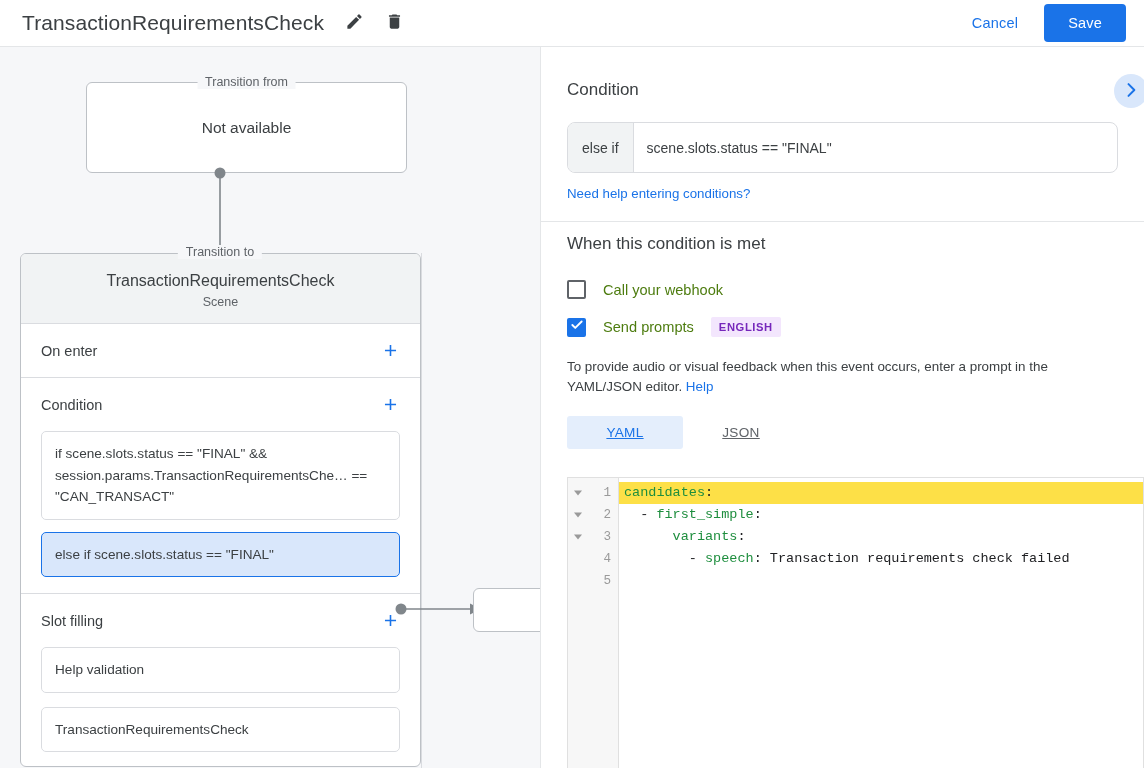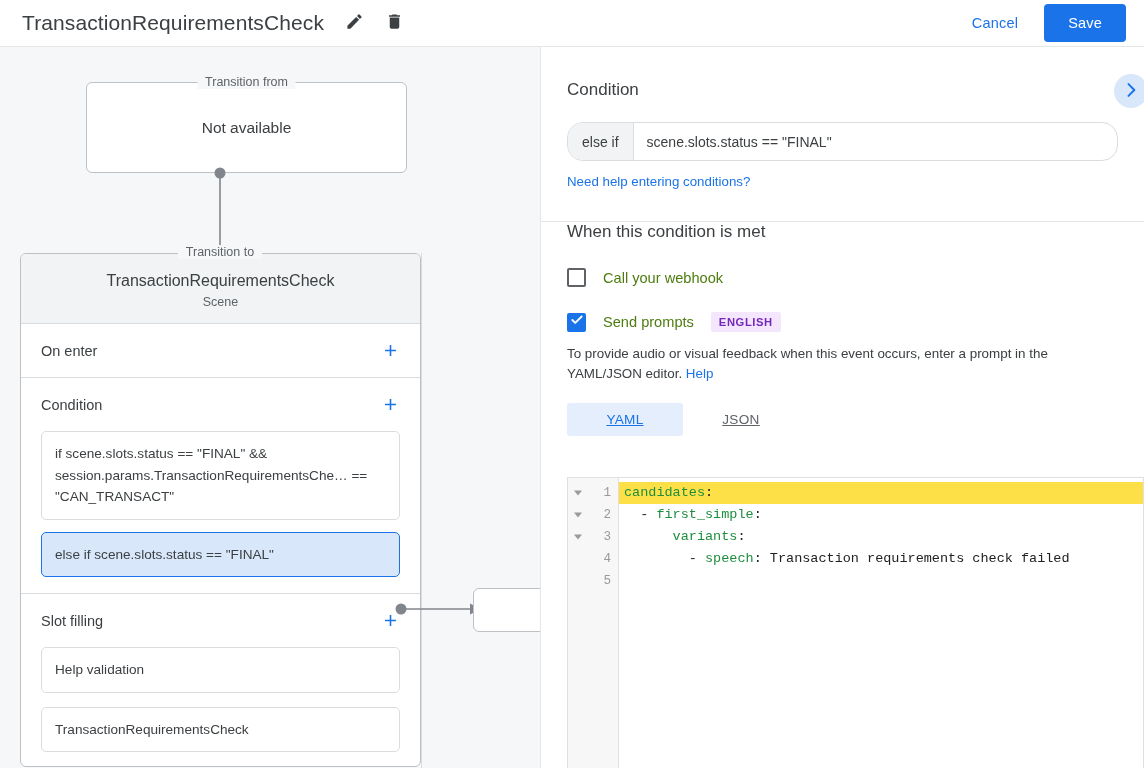--- a/index.html
+++ b/index.html
@@ -204,22 +204,22 @@
     border-radius: 17px;
     display: flex; align-items: center; justify-content: center;
     cursor: pointer;
     border: none;
   }
 
   #condition-field {
     margin: 0 26px;
     display: flex;
     border: 1px solid #dadce0;
-    border-radius: 16px;
-    height: 39px;
+    border-radius: 8px;
+    height: 51px;
     overflow: hidden;
     background: #fff;
   }
   #condition-prefix {
     background: #f1f3f4;
     border-right: 1px solid #dadce0;
     display: flex; align-items: center;
     padding: 0 14px;
     font-size: 14px;
     color: #3c4043;
@@ -252,21 +252,21 @@
     margin: 0 0 0 26px;
     padding-top: 32px;
     font-weight: 400;
   }
 
   .cb-row {
     display: flex; align-items: center;
     margin-left: 26px;
   }
   #webhook-row { margin-top: 26px; }
-  #prompts-row { margin-top: 25px; text-align: center; }
+  #prompts-row { margin-top: 18px; text-align: center; }
   .checkbox {
     width: 19px; height: 19px;
     border: 2px solid #5f6368;
     border-radius: 2px;
     background: #fff;
     cursor: pointer;
     flex: 0 0 auto;
   }
   .checkbox.checked {
     background: #1a73e8;
@@ -282,21 +282,21 @@
     margin-left: 17px;
     background: #f3e6fd;
     color: #7627bb;
     font-size: 11.2px;
     font-weight: 700;
     letter-spacing: .6px;
     padding: 4px 8px;
     border-radius: 2px;
   }
   #prompt-help-text {
-    margin: 12px 26px 0 26px;
+    margin: 20px 26px 0 26px;
     font-size: 13.4px;
     color: #3c4043;
     line-height: 20px;
     max-width: 552px;
   }
   #prompt-help-link {
     color: #1a73e8; text-decoration: none; cursor: pointer;
   }
 
   

